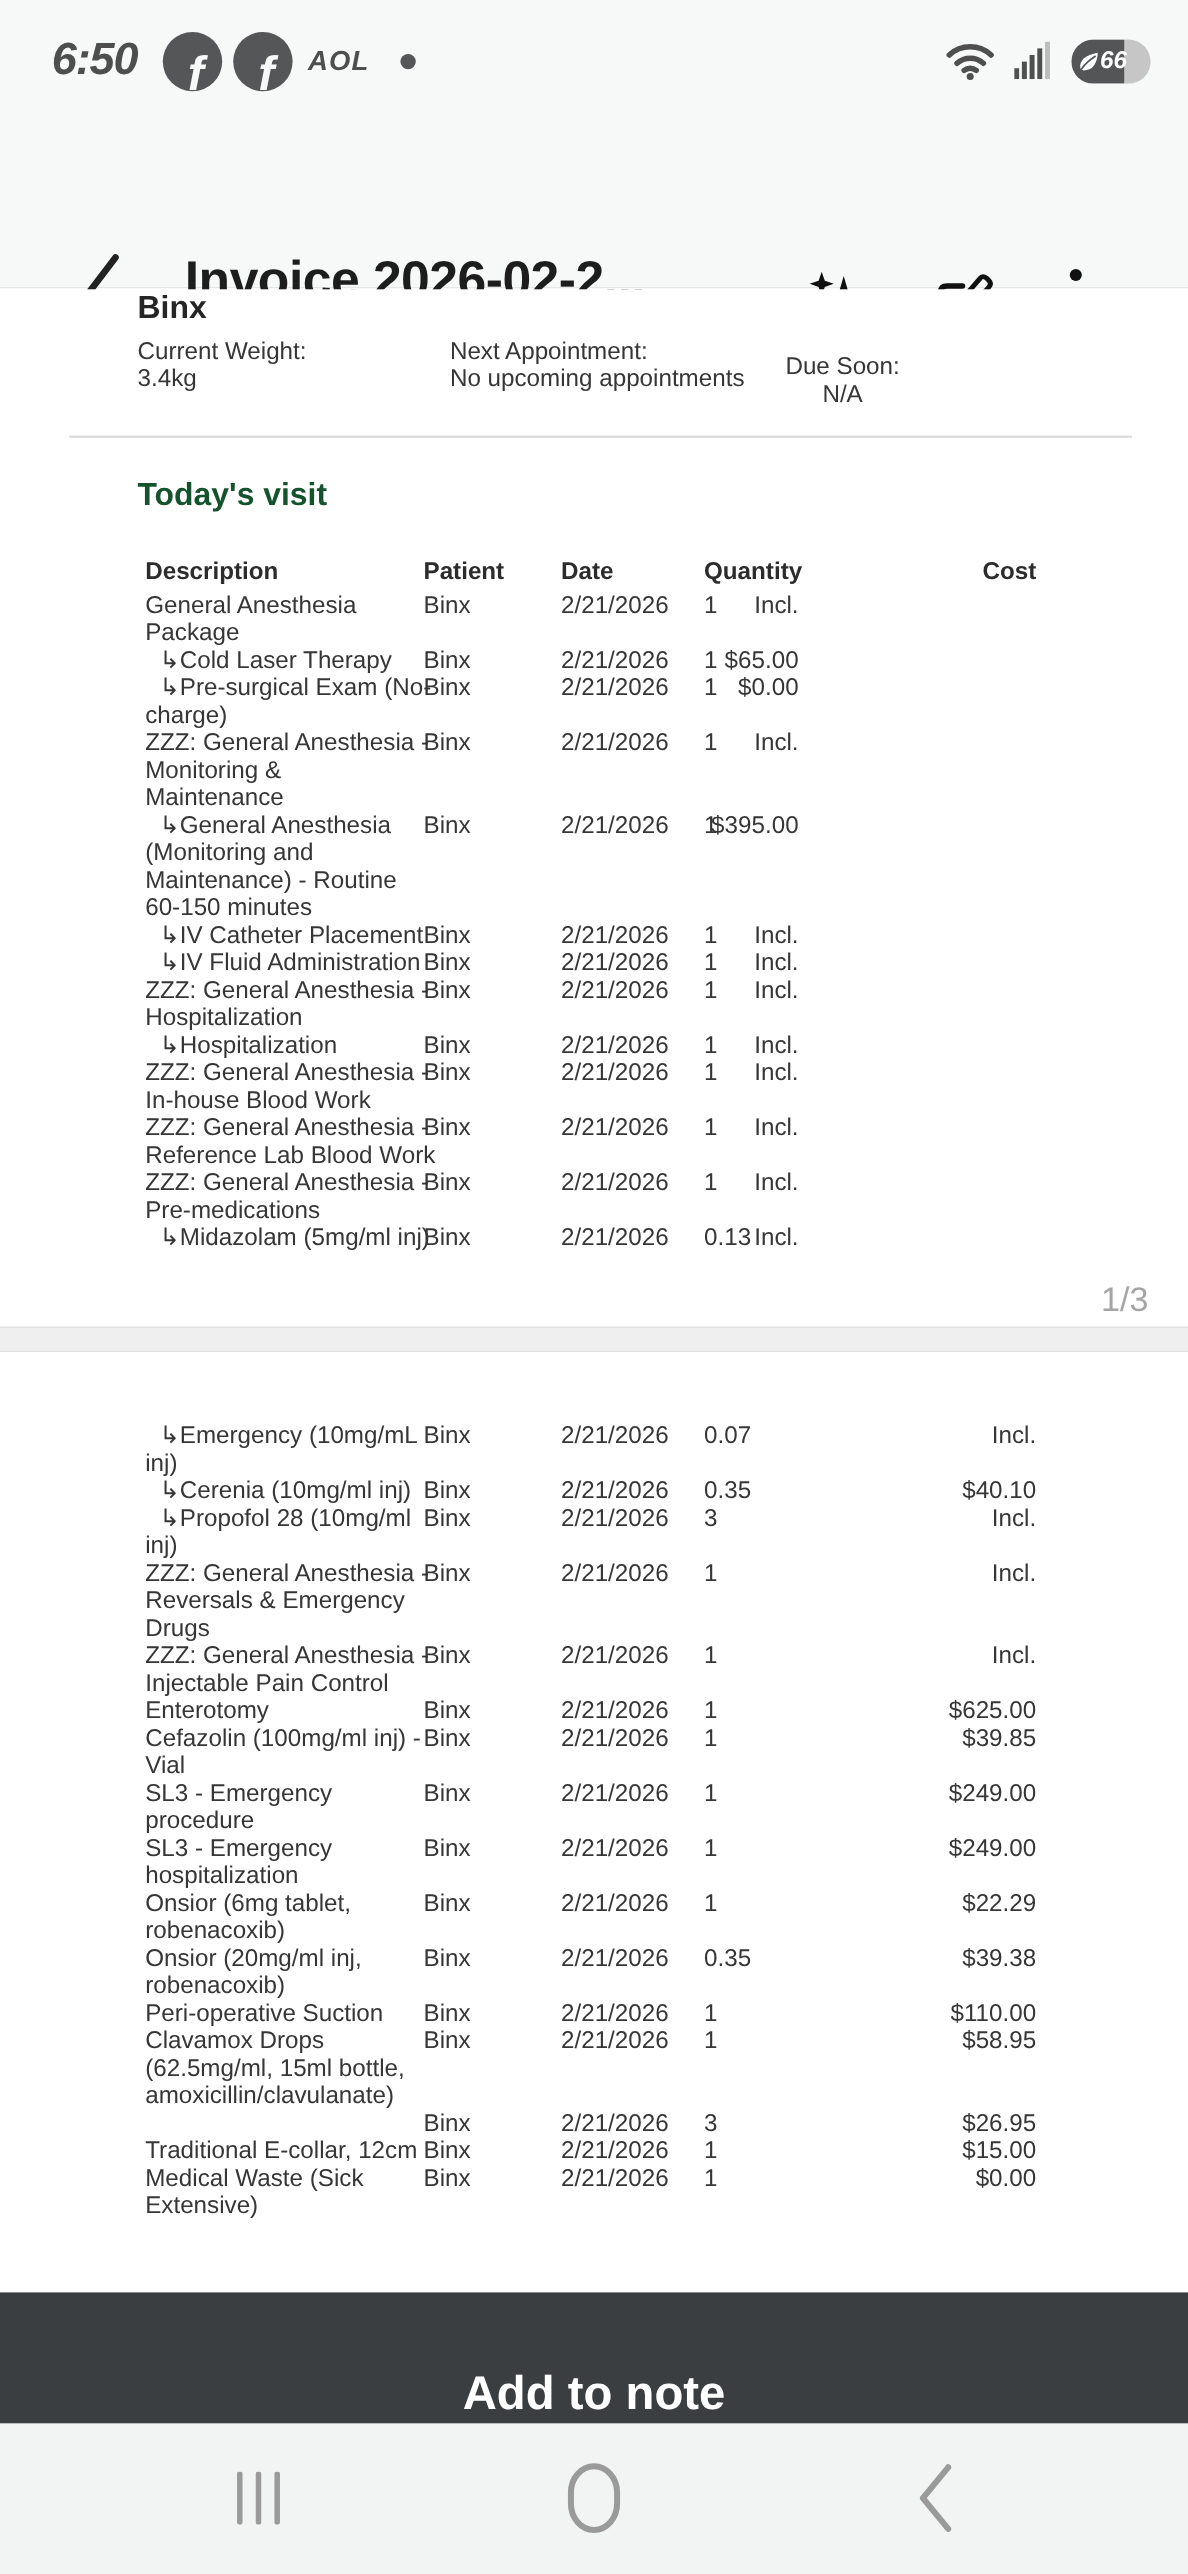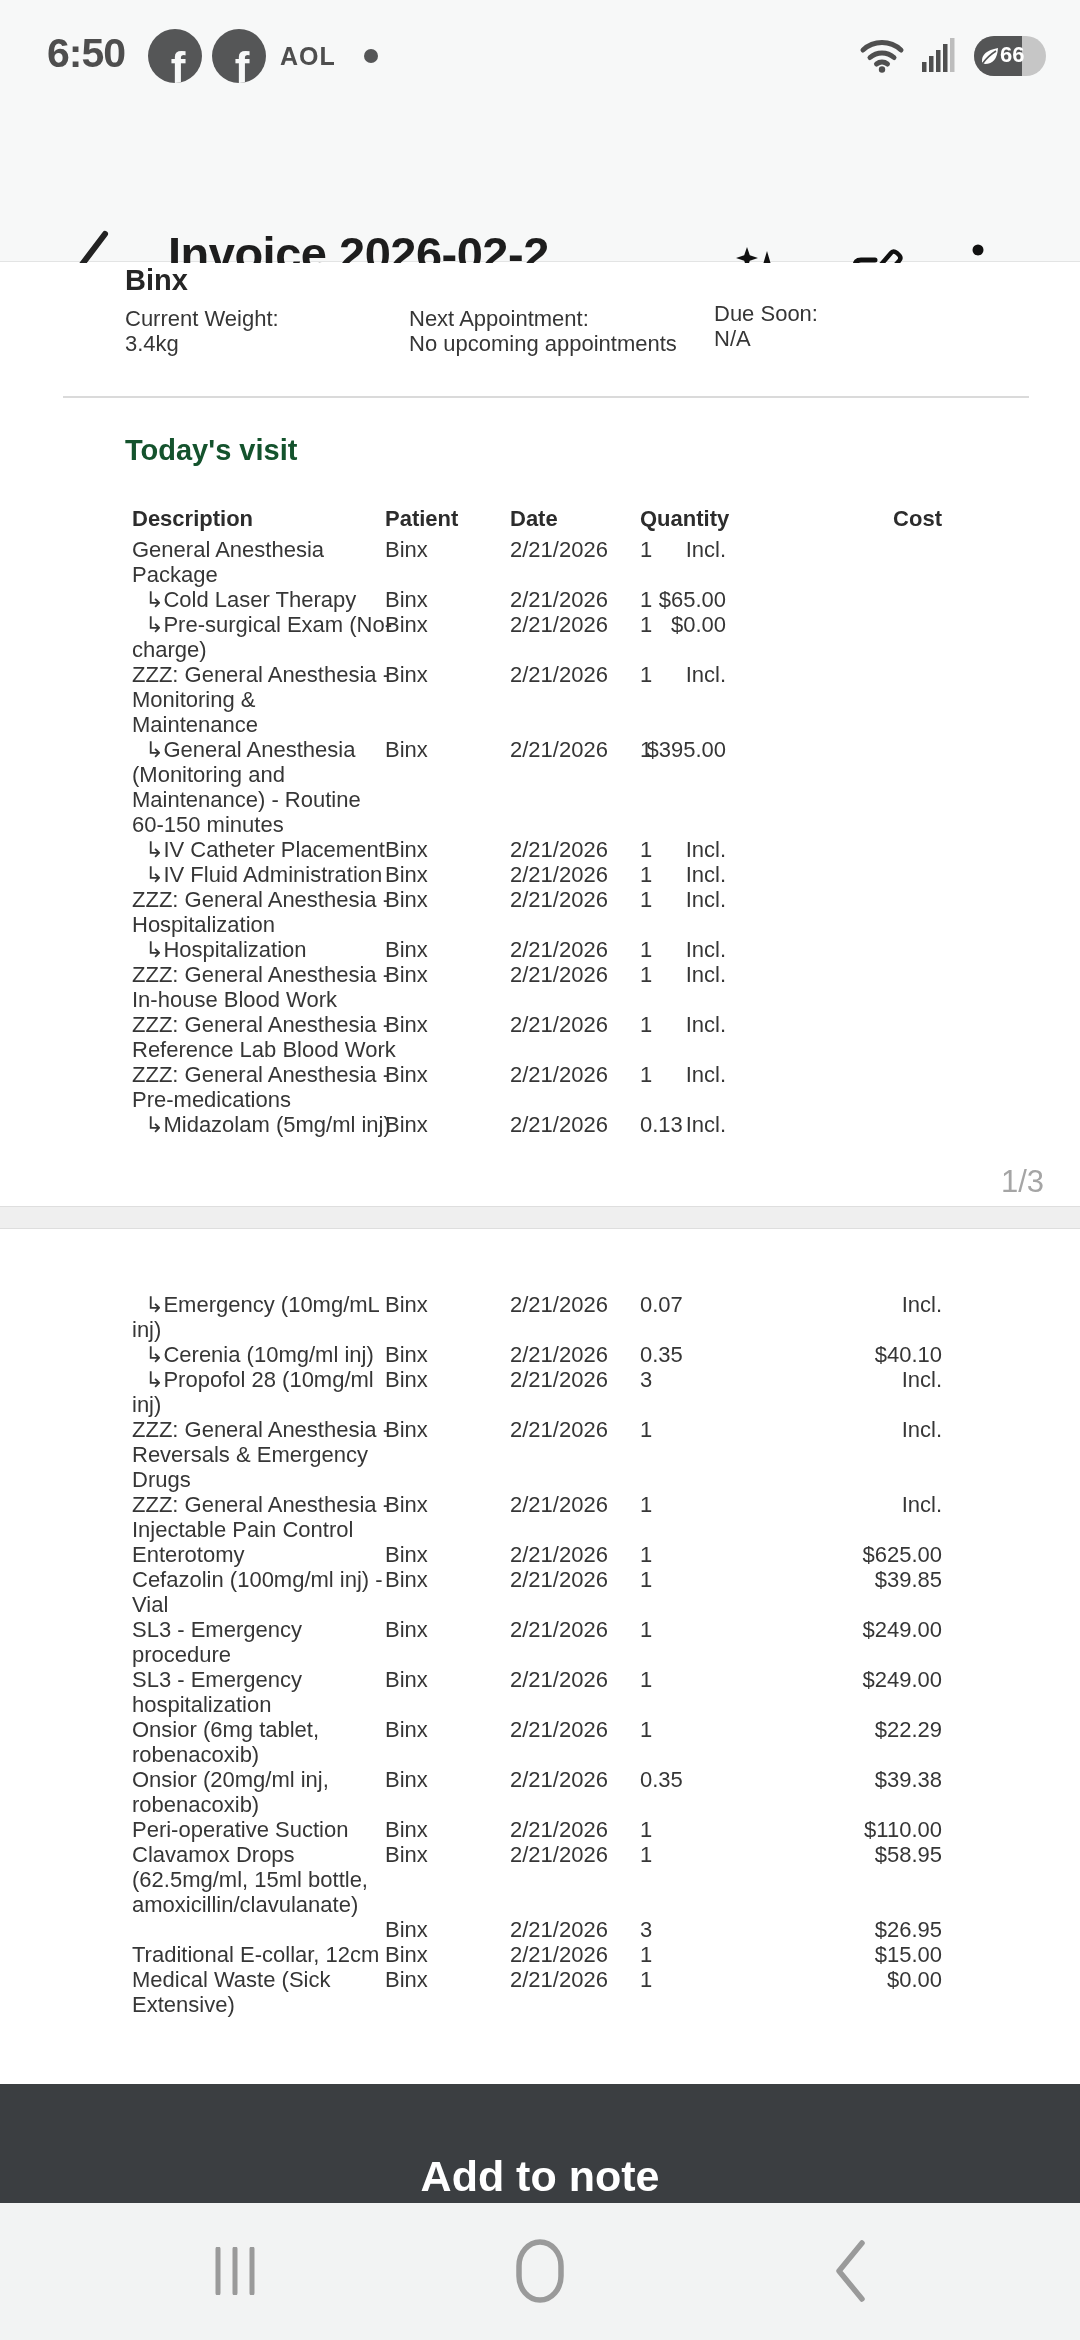--- a/index.html
+++ b/index.html
@@ -6,21 +6,21 @@
   html,body { background:#e9e9e9; }
   .screen {
     position:relative; width:1080px; height:2340px; margin:0 auto;
     background:#ffffff; overflow:hidden;
     font-family:"Liberation Sans","DejaVu Sans",sans-serif;
     color:#363636;
   }
   
   .chrome { position:absolute; left:0; top:0; width:1080px; height:262px;
     background:#f7f8f8; border-bottom:1px solid #e3e4e4; }
-  .status-bar { position:absolute; left:0; top:0; width:1080px; height:100px; }
+  .status-bar { position:absolute; left:0; top:0; width:1080px; height:100px;font-style:italic; }
   .time { position:absolute; left:47px; top:30px; font-size:41px; font-weight:600; color:#4e4e4e; letter-spacing:-1px; }
   .notif-icons { position:absolute; left:148px; top:28px; display:flex; align-items:center; gap:10px; height:56px; }
   .fb-circle { width:54px; height:54px; border-radius:50%; background:#555657; color:#f7f8f8;
     display:flex; align-items:flex-end; justify-content:center; font-weight:bold; font-size:44px; overflow:hidden; }
   .fb-circle span { transform:translate(3px,10px); }
   .carrier { font-size:25px; font-weight:bold; color:#4e4e4e; letter-spacing:1px; margin-left:4px; }
   .notif-dot { width:14px; height:14px; border-radius:50%; background:#555657; margin-left:18px; }
   .status-right { position:absolute; right:34px; top:28px; display:flex; align-items:center; gap:16px; height:56px; }
   .battery { position:relative; width:72px; height:40px; border-radius:20px; background:#c6c6c6; overflow:hidden; }
   .battery .fill { position:absolute; left:0; top:0; width:66%; height:100%; background:#545556; }
@@ -145,21 +145,21 @@
     <div class="patient-name" style="top:1px;">Binx</div>
 
     <div class="info-block info-0" style="top:43px;">
       <div>Current Weight:</div>
       <div>3.4kg</div>
     </div>
     <div class="info-block info-1" style="top:43px;">
       <div>Next Appointment:</div>
       <div>No upcoming appointments</div>
     </div>
-    <div class="info-block info-2" style="top:38px;">
+    <div class="info-block info-2" style="top:57px;text-align:center;">
       <div>Due Soon:</div>
       <div>N/A</div>
     </div>
 
     <div class="pdf-divider" style="top:133px;"></div>
     <div class="section-title" style="top:171px;">Today's visit</div>
 
     <div class="thead" id="thead" style="top:243px;">
         <div class="trow">
           <span class="cell c-desc">Description</span>

